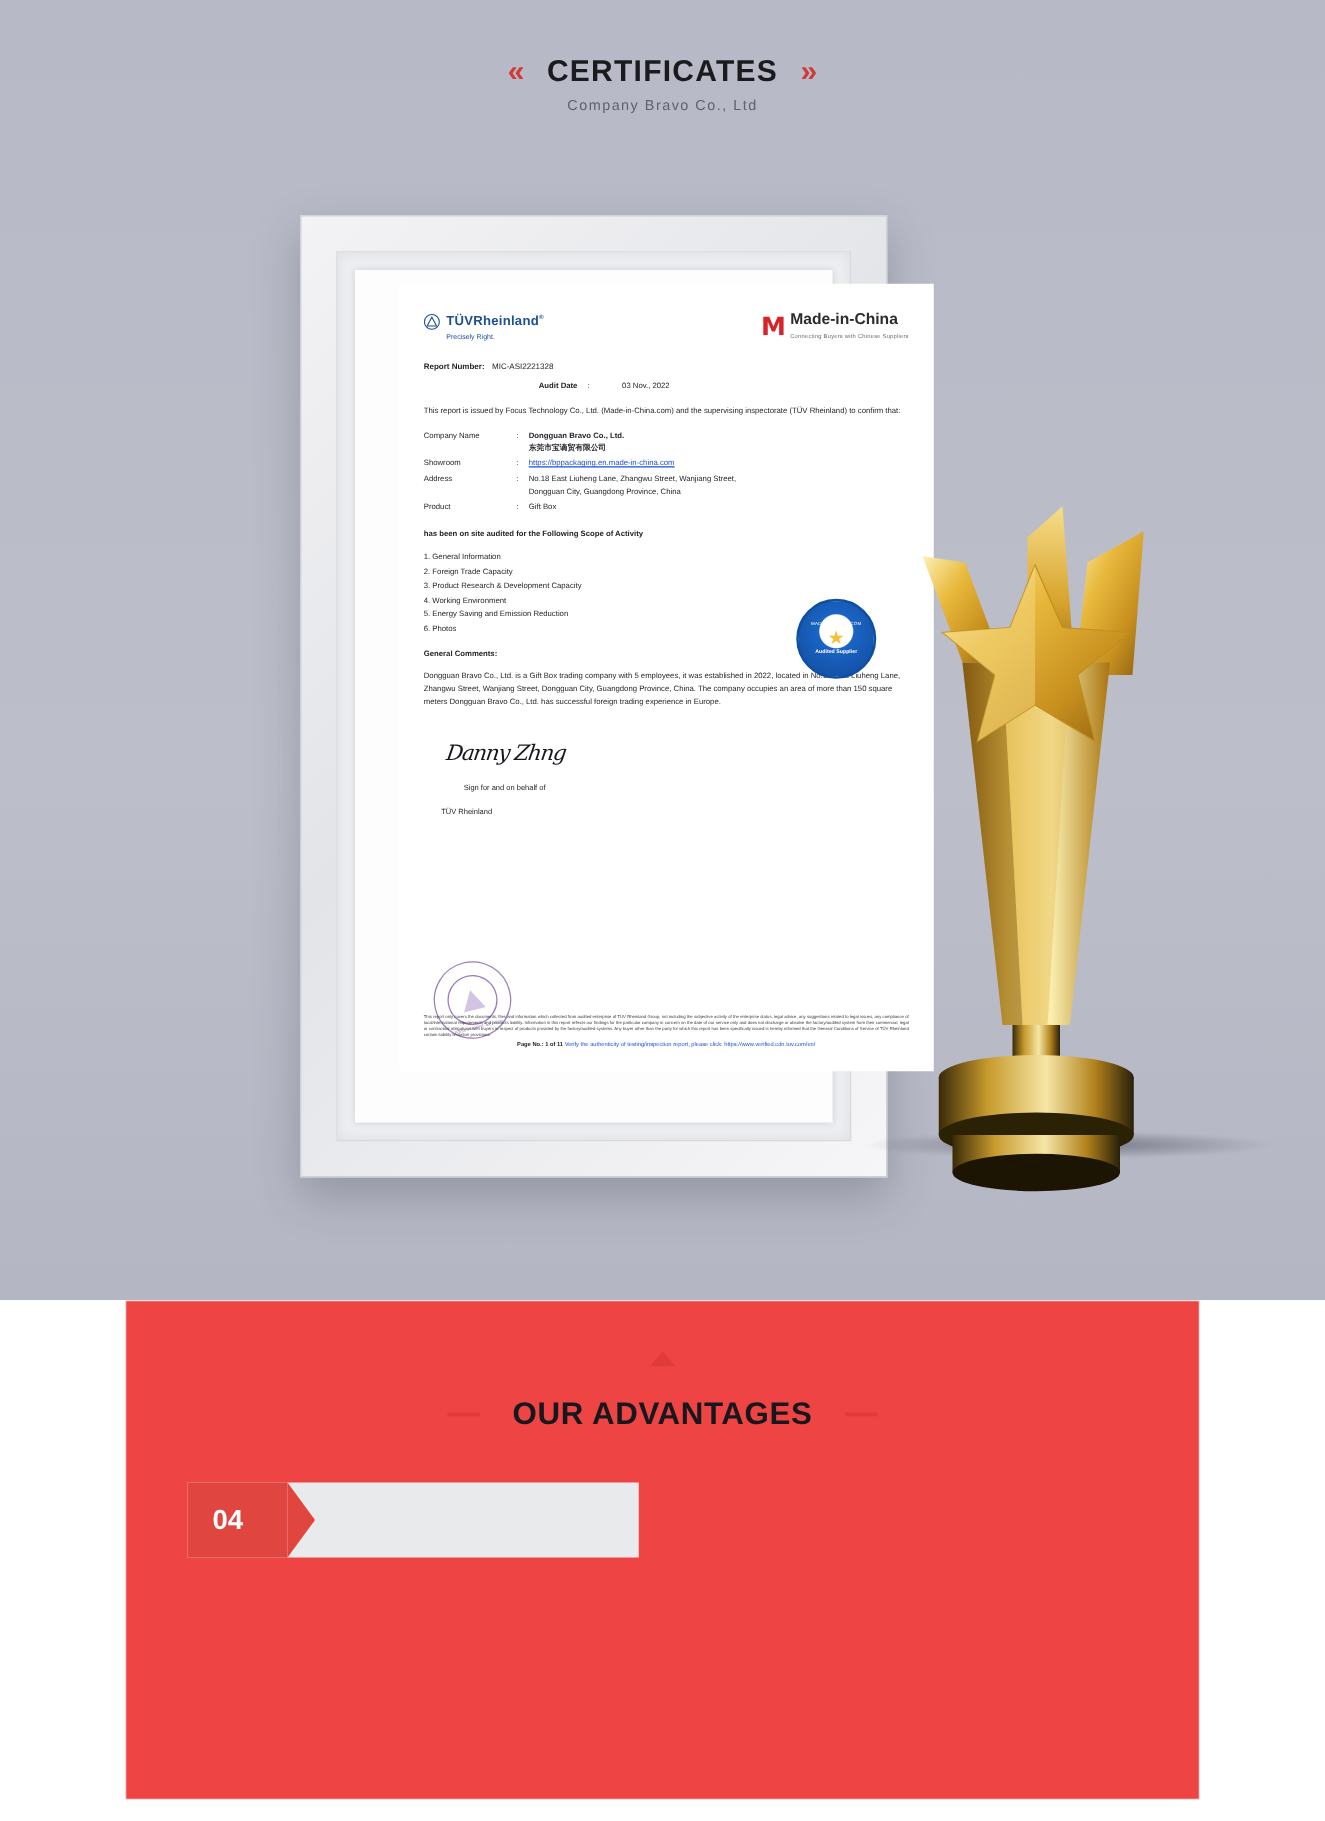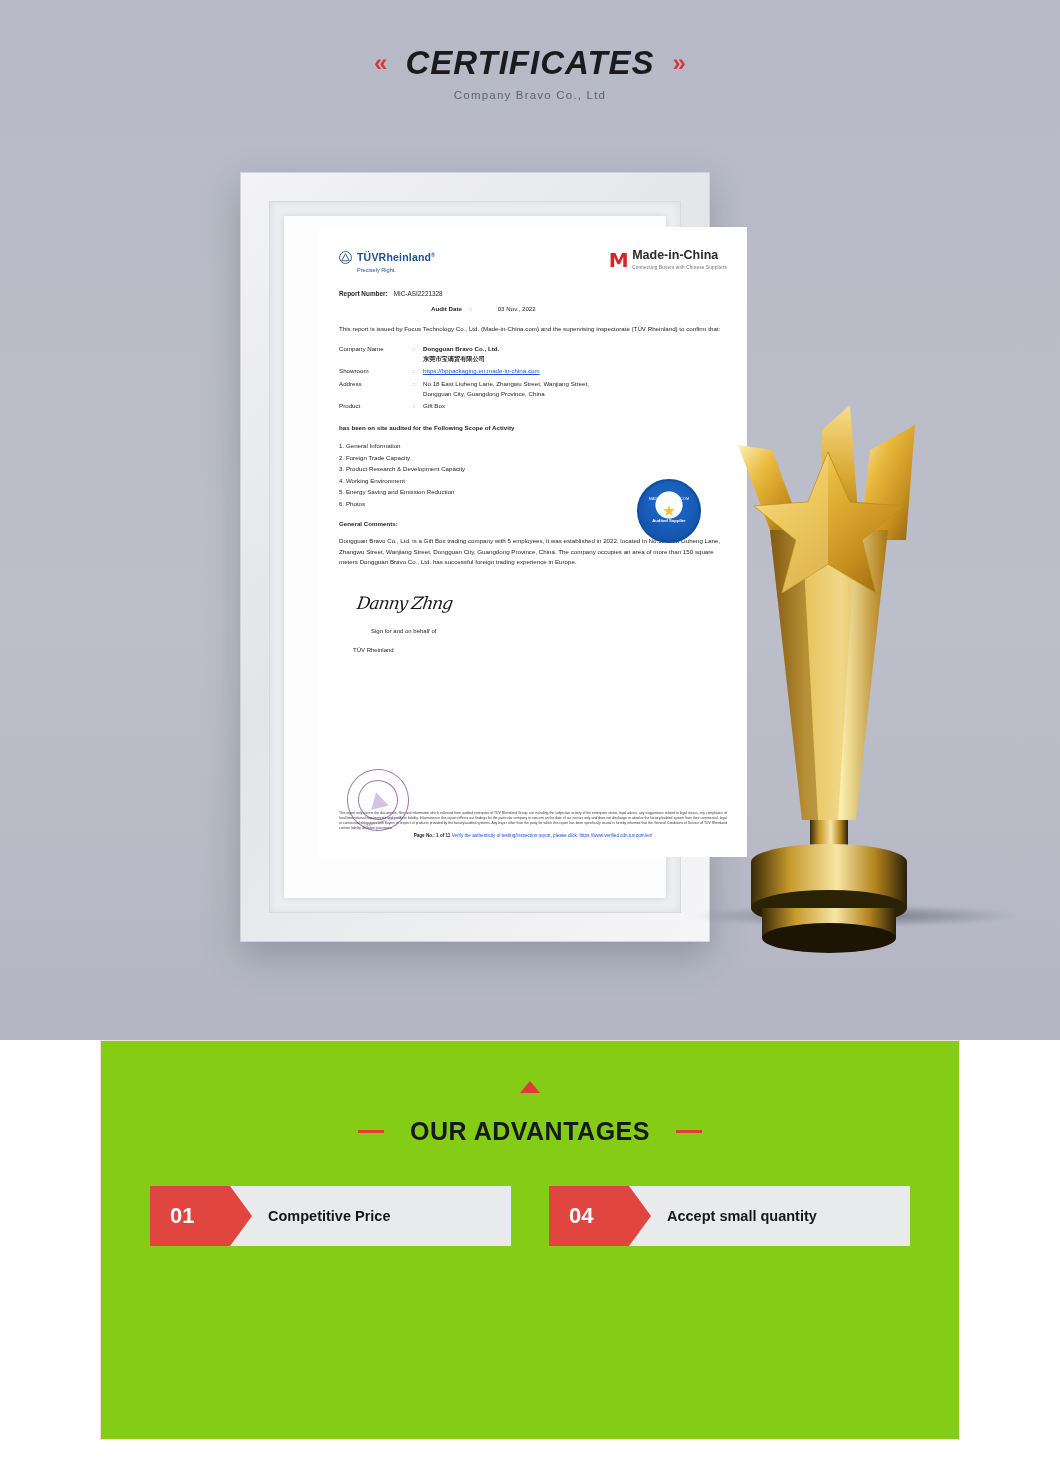--- a/index.html
+++ b/index.html
@@ -28,25 +28,24 @@
     justify-content: center;
     gap: 18px;
   }
   .chev {
     color: #d03a3a;
     font-size: 24px;
     font-weight: bold;
     line-height: 1;
   }
   .cert-title {
-    font-size: 33px;
+    font-size: 24px;
     font-weight: bold;
     letter-spacing: 1px;
     color: #1b1b1f;
-    font-style: italic;
   }
   .cert-sub {
     margin-top: 7px;
     font-size: 11.5px;
     letter-spacing: 1.2px;
     color: #5e6270;
   }
 
   
   .frame-wrap {
@@ -241,21 +240,21 @@
     position: absolute;
     left: 690px; top: 905px;
     width: 330px; height: 22px;
     background: radial-gradient(ellipse at 50% 50%, rgba(60,62,75,.55), rgba(60,62,75,0) 70%);
     filter: blur(1px);
   }
   .adv-card {
     position: absolute;
     left: 100px; top: 1040px;
     width: 860px; height: 400px;
-    background: #84cc16;
+    background: #ef4444;
     border: 1px solid #f7dede;
   }
   .adv-arrow {
     width: 0; height: 0;
     margin: 40px auto 0 auto;
     border-left: 10px solid transparent;
     border-right: 10px solid transparent;
     border-bottom: 12px solid #e03a3a;
   }
   .adv-title-row {
@@ -498,21 +497,16 @@
   <div class="adv-arrow"></div>
 
   <div class="adv-title-row">
     <span class="adv-dash"></span>
     <h2 class="adv-title">OUR ADVANTAGES</h2>
     <span class="adv-dash"></span>
   </div>
 
   <div class="adv-grid">
     <div class="adv-item">
-      <div class="adv-num">01</div>
-      <div class="adv-text">Competitive Price</div>
-    </div>
-    <div class="adv-item">
       <div class="adv-num">04</div>
-      <div class="adv-text">Accept small quantity</div>
     </div>
   </div>
 </section>
 
 </body></html>

